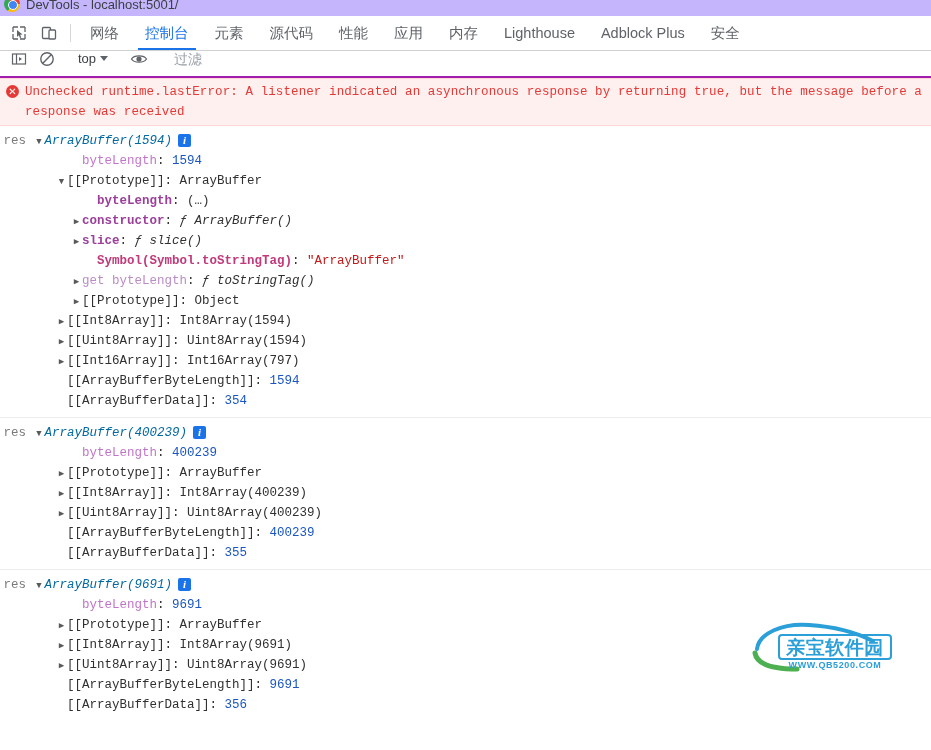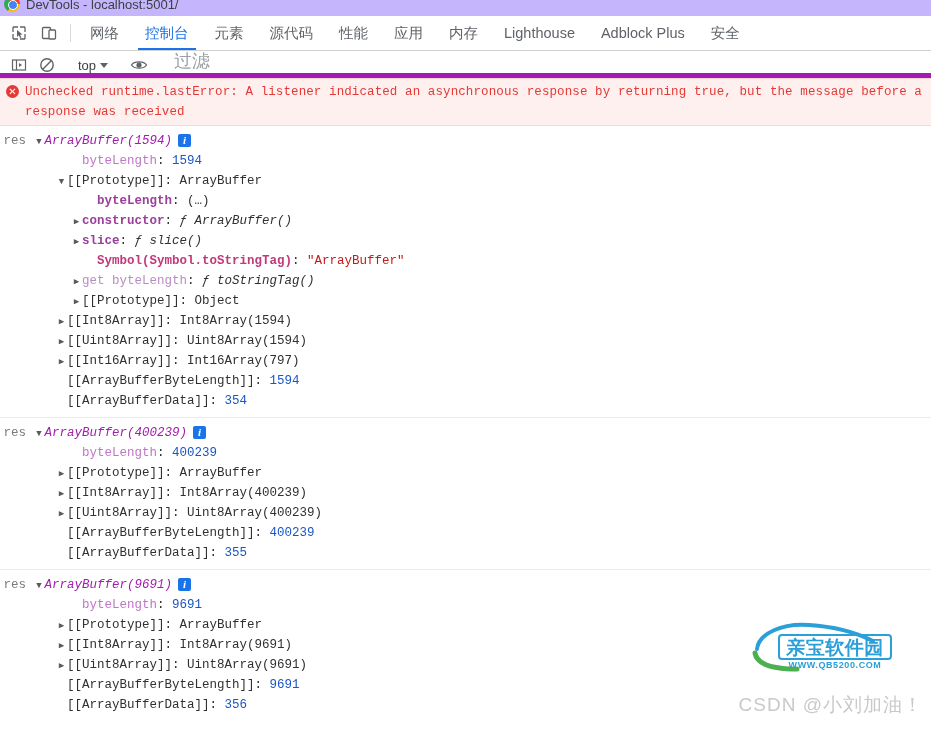--- a/index.html
+++ b/index.html
@@ -121,24 +121,24 @@
     display: inline-flex;
     align-items: center;
     justify-content: center;
     flex: 0 0 auto;
   }
   .profiler-icon svg { display: block; }
 
   
   .filterbar {
     display: flex;
-    align-items: flex-end;
+    align-items: flex-start;
     height: 27px;
     background: #ffffff;
-    border-bottom: 5px solid #a21caf;
+    border-bottom: 2px solid #a21caf;
     padding-left: 5px;
   }
   .filterbar .tool-icon-btn { width: 28px; }
   .ctx-select {
     display: flex;
     align-items: center;
     gap: 4px;
     font-size: 13px;
     color: #3c4043;
     padding: 0 4px;
@@ -146,21 +146,21 @@
     font-family: "Liberation Sans", sans-serif;
   }
   .caret-down {
     width: 0; height: 0;
     border-left: 4px solid transparent;
     border-right: 4px solid transparent;
     border-top: 5px solid #5f6368;
   }
   .filter-input {
     flex: 1 1 auto;
-    font-size: 18px;
+    font-size: 14px;
     color: #9aa0a6;
     padding-left: 8px;
     font-family: "Liberation Sans", sans-serif;
     cursor: text;
     user-select: none;
   }
 
   
   .console {
     position: relative;
@@ -232,21 +232,21 @@
     line-height: 20px;
     cursor: pointer;
     user-select: none;
   }
   .arrow.closed::before { content: "\25B6"; }
   .arrow.open::before   { content: "\25BC"; }
   .arrow.blank::before  { content: ""; }
 
   .obj-title {
     font-style: italic;
-    color: #a21caf;
+    color: #0369a1;
     cursor: pointer;
   }
 
   .info-icon {
     display: inline-block;
     width: 13px; height: 13px;
     margin-left: 6px;
     border-radius: 2px;
     background: #1a73e8;
     color: #fff;
@@ -445,16 +445,15 @@
     <div class="wm-qb">
       <svg width="176" height="54" viewBox="0 0 176 54">
         <path d="M8 30 C10 14, 34 4, 60 6 C92 8, 112 16, 124 22" stroke="#2a9fd8" stroke-width="4" fill="none" stroke-linecap="round"></path>
         <path d="M6 34 C8 46, 26 50, 48 50" stroke="#4cb050" stroke-width="5" fill="none" stroke-linecap="round"></path>
         <rect x="30" y="16" width="112" height="24" rx="3" fill="none" stroke="#2a9fd8" stroke-width="2"></rect>
         <text x="86" y="35" font-family="'Liberation Sans', sans-serif" font-size="19" font-weight="bold" fill="#2a9fd8" text-anchor="middle" letter-spacing="0.5">亲宝软件园</text>
         <text x="86" y="49" font-family="'Liberation Sans', sans-serif" font-size="9" font-weight="bold" fill="#2a9fd8" text-anchor="middle" letter-spacing="0.6">WWW.QB5200.COM</text>
       </svg>
     </div>
 
-    <div class="wm-csdn">CSDN @小刘加油！</div>
   </div>
 
 </div>
 
 </body></html>

